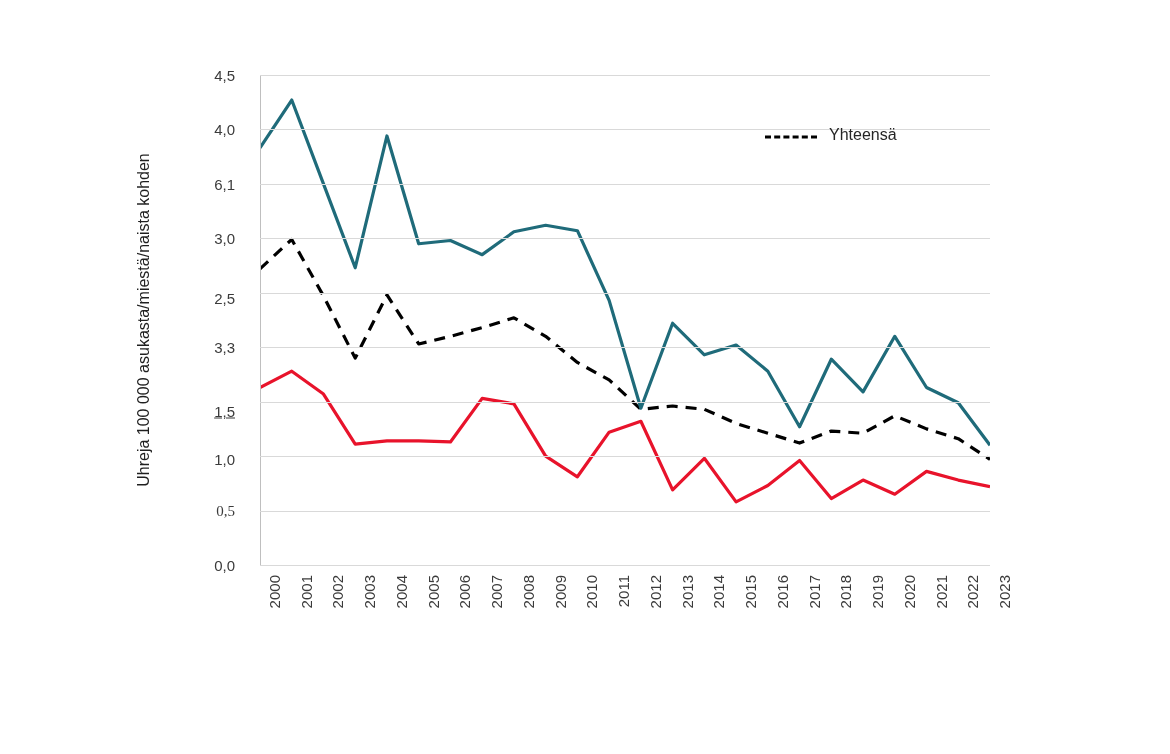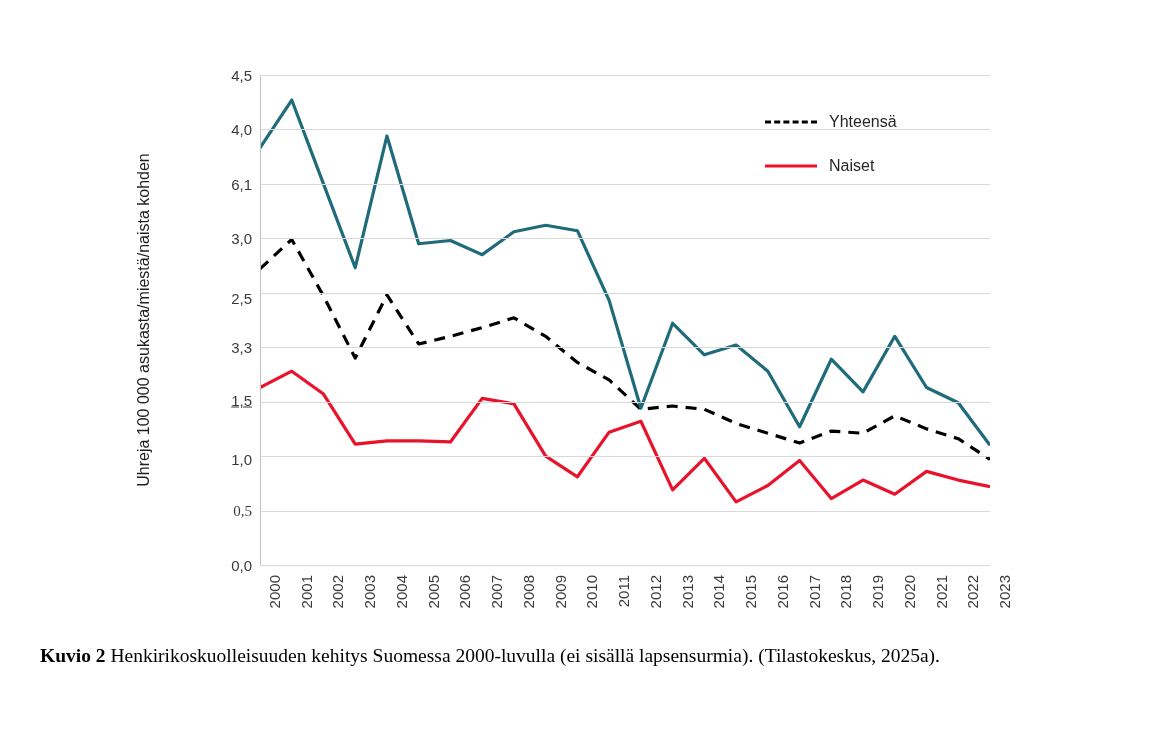--- a/index.html
+++ b/index.html
@@ -49,21 +49,21 @@
     position: absolute;
     left: 0;
     top: 0;
     width: 1px;
     height: 100%;
     background: #bfbfbf;
   }
   .ytick {
     position: absolute;
     right: 100%;
-    margin-right: 8px;
+    margin-right: 25px;
     transform: translateY(-50%);
     font-family: "Liberation Sans", sans-serif;
     font-size: 15px;
     color: #3b3b3b;
     white-space: nowrap;
   }
   .xtick {
     position: absolute;
     top: 100%;
     margin-top: 10px;
@@ -94,21 +94,21 @@
   }
   
   #legend {
     position: absolute;
     left: 645px;
     top: 70px;
     width: 215px;
   }
   .legend-row {
     display: flex;
-    align-items: center;
+    align-items: flex-end;
     height: 44px;
   }
   .legend-swatch {
     width: 52px;
     height: 14px;
     position: relative;
     flex: 0 0 52px;
     margin-right: 12px;
   }
   .legend-swatch i {
@@ -163,21 +163,21 @@
           <div class="gridline" style="top: 217.778px;"></div>
           <div class="gridline" style="top: 163.333px;"></div>
           <div class="gridline" style="top: 108.889px;"></div>
           <div class="gridline" style="top: 54.4444px;"></div>
           <div class="gridline" style="top: 0px;"></div>
         </div>
       <div id="yticks">
           <div class="ytick" style="top: 490px;">0,0</div>
           <div class="ytick" style="top: 435.556px; font-family: Liberation Serif, serif;">0,5</div>
           <div class="ytick" style="top: 384px;">1,0</div>
-          <div class="ytick" style="top: 325px; text-decoration: underline;">1,5</div>
+          <div class="ytick" style="top: 336px; text-decoration: underline;">1,5</div>
           <div class="ytick" style="top: 272.222px;">3,3</div>
           <div class="ytick" style="top: 223px;">2,5</div>
           <div class="ytick" style="top: 163.333px; text-align: right;">3,0</div>
           <div class="ytick" style="top: 108.889px;">6,1</div>
           <div class="ytick" style="top: 54.4444px;">4,0</div>
           <div class="ytick" style="top: 0px;">4,5</div>
         </div>
       <div id="xticks">
           <div class="xtick" style="left: 6px;">2000</div>
           <div class="xtick" style="left: 37.7391px;">2001</div>
@@ -211,27 +211,18 @@
         </svg>
     </div>
 
     <div id="legend">
       <div class="legend-row">
         <span class="legend-swatch">
             <i style="border-top-color:#000; border-top-style:dashed; border-top-width:3px;"></i>
           </span>
         <span class="legend-label">Yhteensä</span>
       </div>
-      <div class="legend-row">
-        <span class="legend-swatch">
-            <i style="border-top-color:#e8132b; border-top-style:solid; border-top-width:3px;"></i>
-          </span>
-        <span class="legend-label">Naiset</span>
-      </div>
     </div>
 
   </div>
 
-  <div id="caption">
-    <b>Kuvio 2</b><span> Henkirikoskuolleisuuden kehitys Suomessa 2000-luvulla (ei sisällä lapsensurmia). (Tilastokeskus, 2025a).</span>
-  </div>
 
 </div>
 
 </body></html>

